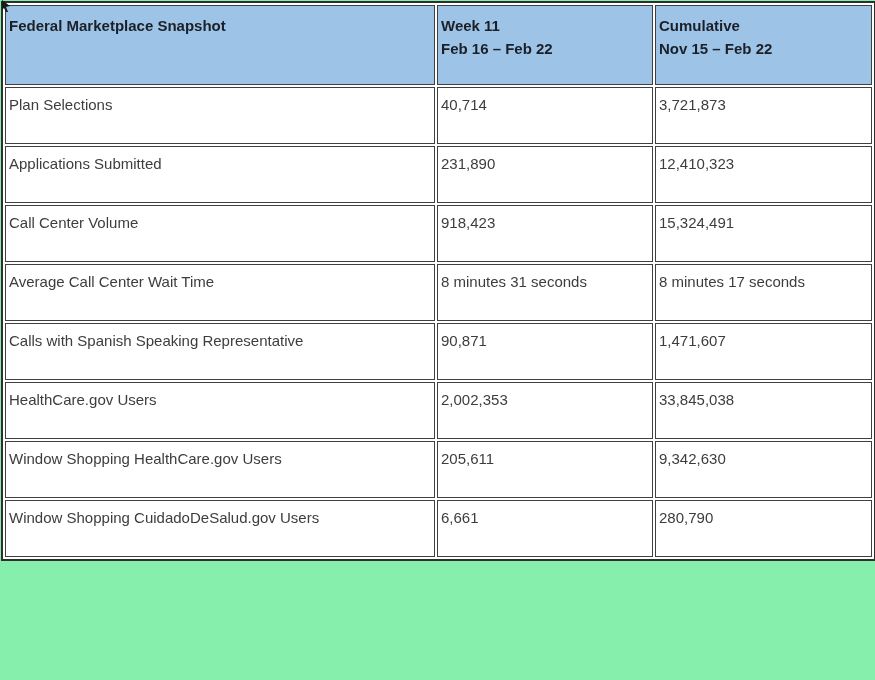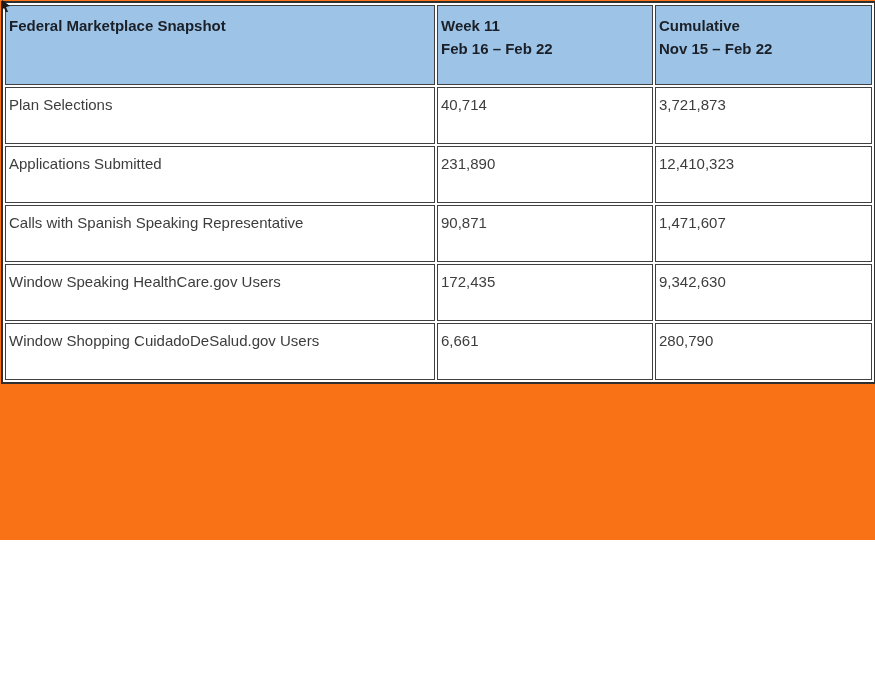--- a/index.html
+++ b/index.html
@@ -4,22 +4,22 @@
 <style>
   html, body {
     margin: 0;
     padding: 0;
     background: #ffffff;
     font-family: "Liberation Sans", sans-serif;
   }
   .page {
     position: relative;
     width: 875px;
-    height: 540px;
-    background: #f97316;
+    height: 680px;
+    background: #86efac;
     overflow: hidden;
   }
   .cursor-artifact {
     position: absolute;
     top: 0;
     left: 1px;
     width: 10px;
     height: 12px;
     z-index: 5;
     pointer-events: none;
@@ -93,27 +93,42 @@
           <td>Plan Selections</td>
           <td>40,714</td>
           <td>3,721,873</td>
         </tr>
         <tr>
           <td>Applications Submitted</td>
           <td>231,890</td>
           <td>12,410,323</td>
         </tr>
         <tr>
+          <td>Call Center Volume</td>
+          <td>918,423</td>
+          <td>15,324,491</td>
+        </tr>
+        <tr>
+          <td>Average Call Center Wait Time</td>
+          <td>8 minutes 31 seconds</td>
+          <td>8 minutes 17 seconds</td>
+        </tr>
+        <tr>
           <td>Calls with Spanish Speaking Representative</td>
           <td>90,871</td>
           <td>1,471,607</td>
         </tr>
         <tr>
-          <td>Window Speaking HealthCare.gov Users</td>
-          <td>172,435</td>
+          <td>HealthCare.gov Users</td>
+          <td>2,002,353</td>
+          <td>33,845,038</td>
+        </tr>
+        <tr>
+          <td>Window Shopping HealthCare.gov Users</td>
+          <td>205,611</td>
           <td>9,342,630</td>
         </tr>
         <tr>
           <td>Window Shopping CuidadoDeSalud.gov Users</td>
           <td>6,661</td>
           <td>280,790</td>
         </tr>
       </tbody>
   </table>
 

